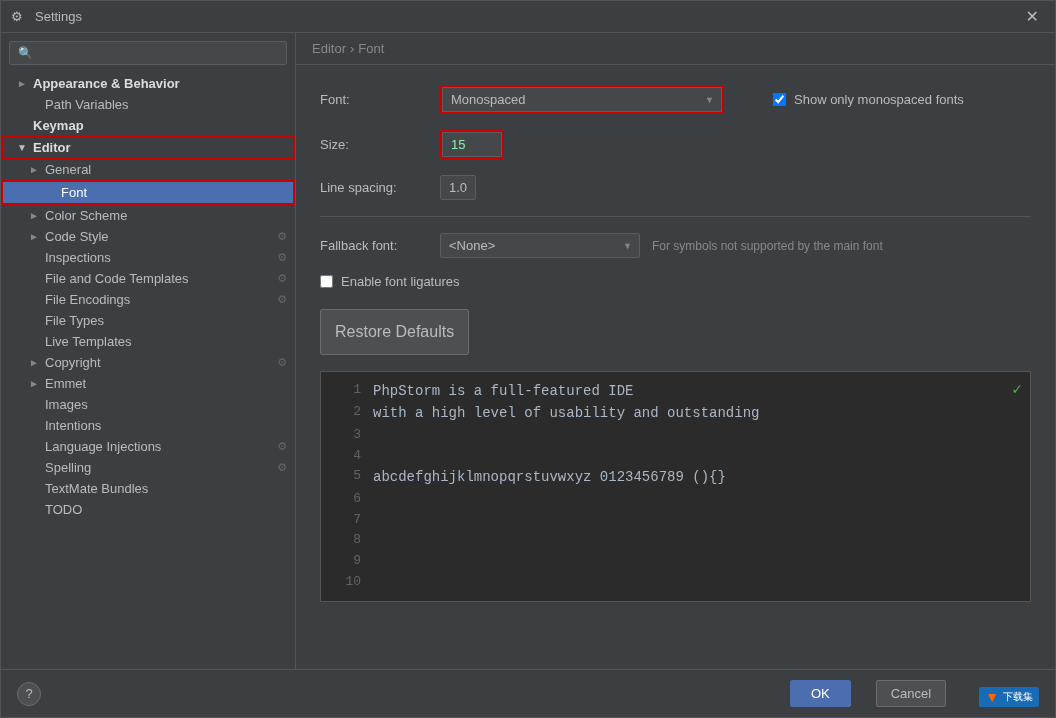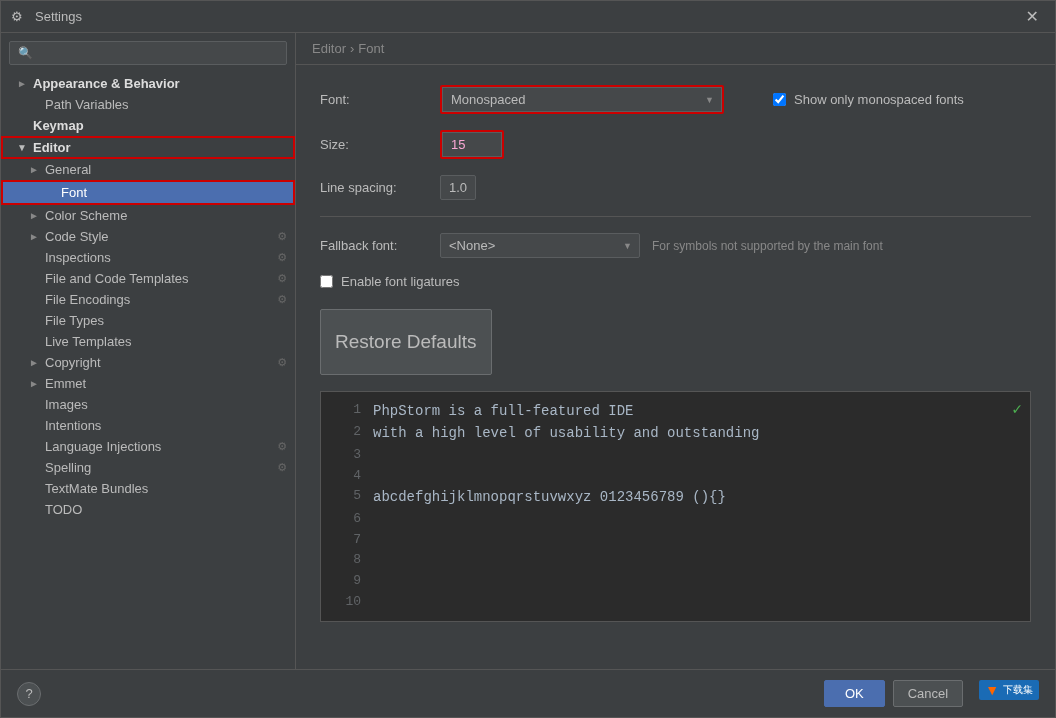--- a/index.html
+++ b/index.html
@@ -42,42 +42,42 @@
     .select-wrapper::after { content: '▼'; position: absolute; right: 8px; top: 50%; transform: translateY(-50%); color: #888; font-size: 9px; pointer-events: none; }
 
     .font-select-container { position: relative; display: inline-block; border: 2px solid #cc0000; border-radius: 2px; }
     .font-select-container select { background: #45484a; border: 1px solid #5a5d5f; color: #bbbbbb; padding: 4px 28px 4px 8px; font-size: 13px; appearance: none; -webkit-appearance: none; outline: none; cursor: pointer; width: 280px; }
     .font-select-container::after { content: '▼'; position: absolute; right: 8px; top: 50%; transform: translateY(-50%); color: #888; font-size: 9px; pointer-events: none; }
 
     .checkbox-row { display: flex; align-items: center; gap: 8px; margin-left: 8px; }
     .checkbox-label { color: #bbbbbb; font-size: 13px; }
 
     .size-input-wrapper { border: 2px solid #cc0000; border-radius: 2px; display: inline-block; }
-    .size-input { background: #45484a; border: 1px solid #5a5d5f; color: #f9a8d4; padding: 4px 8px; font-size: 13px; width: 60px; outline: none; text-align: left; }
+    .size-input { background: #45484a; border: 1px solid #5a5d5f; color: #86efac; padding: 4px 8px; font-size: 13px; width: 60px; outline: none; text-align: left; }
 
     .line-spacing-input { background: #45484a; border: 1px solid #5a5d5f; color: #bbbbbb; padding: 4px 8px; font-size: 13px; width: 36px; outline: none; border-radius: 2px; }
 
     .fallback-row { display: flex; align-items: center; margin-bottom: 16px; }
     .fallback-hint { color: #888; font-size: 12px; margin-left: 12px; }
 
     .ligatures-row { display: flex; align-items: center; gap: 8px; margin-bottom: 20px; }
 
-    .restore-btn { background: #4c5052; border: 1px solid #6a6d6f; color: #bbbbbb; padding: 21px 14px; font-size: 19px; cursor: pointer; border-radius: 2px; }
+    .restore-btn { background: #4c5052; border: 1px solid #6a6d6f; color: #bbbbbb; padding: 13px 14px; font-size: 16px; cursor: pointer; border-radius: 2px; }
 
     .preview-area { background: #2b2b2b; border: 1px solid #555; margin-top: 16px; padding: 8px 12px; font-family: 'Courier New', Courier, monospace; font-size: 14px; color: #a9b7c6; line-height: 1.6; position: relative; min-height: 200px; }
     .preview-line { display: flex; }
     .line-num { color: #606366; width: 28px; text-align: right; margin-right: 12px; user-select: none; font-size: 13px; }
     .line-code { color: #a9b7c6; font-size: 14px; }
     .check-icon { position: absolute; top: 6px; right: 8px; color: #4caf50; font-size: 16px; }
 
     
     .footer { height: 48px; background: #3c3f41; border-top: 1px solid #555; display: flex; align-items: center; justify-content: space-between; padding: 0 16px; flex-shrink: 0; }
     .footer-left { }
     .help-btn { background: #4c5052; border: 1px solid #6a6d6f; color: #bbbbbb; width: 24px; height: 24px; border-radius: 50%; font-size: 13px; cursor: pointer; display: flex; align-items: center; justify-content: center; }
-    .footer-right { display: flex; gap: 8px; align-items: flex-start; }
+    .footer-right { display: flex; gap: 25px; align-items: flex-end; }
     .ok-btn { background: #4b6eaf; border: 1px solid #4b6eaf; color: white; padding: 5px 20px; font-size: 13px; cursor: pointer; border-radius: 2px; }
     .cancel-btn { background: #4c5052; border: 1px solid #6a6d6f; color: #bbbbbb; padding: 5px 14px; font-size: 13px; cursor: pointer; border-radius: 2px; }
 
     .watermark { position: relative; margin-left: 8px; }
     .watermark-badge { background: #1a6bb5; color: white; font-size: 10px; padding: 2px 6px; border-radius: 2px; display: flex; align-items: center; gap: 4px; }
   </style>
 </head>
 <body>
 
 <div class="window">

